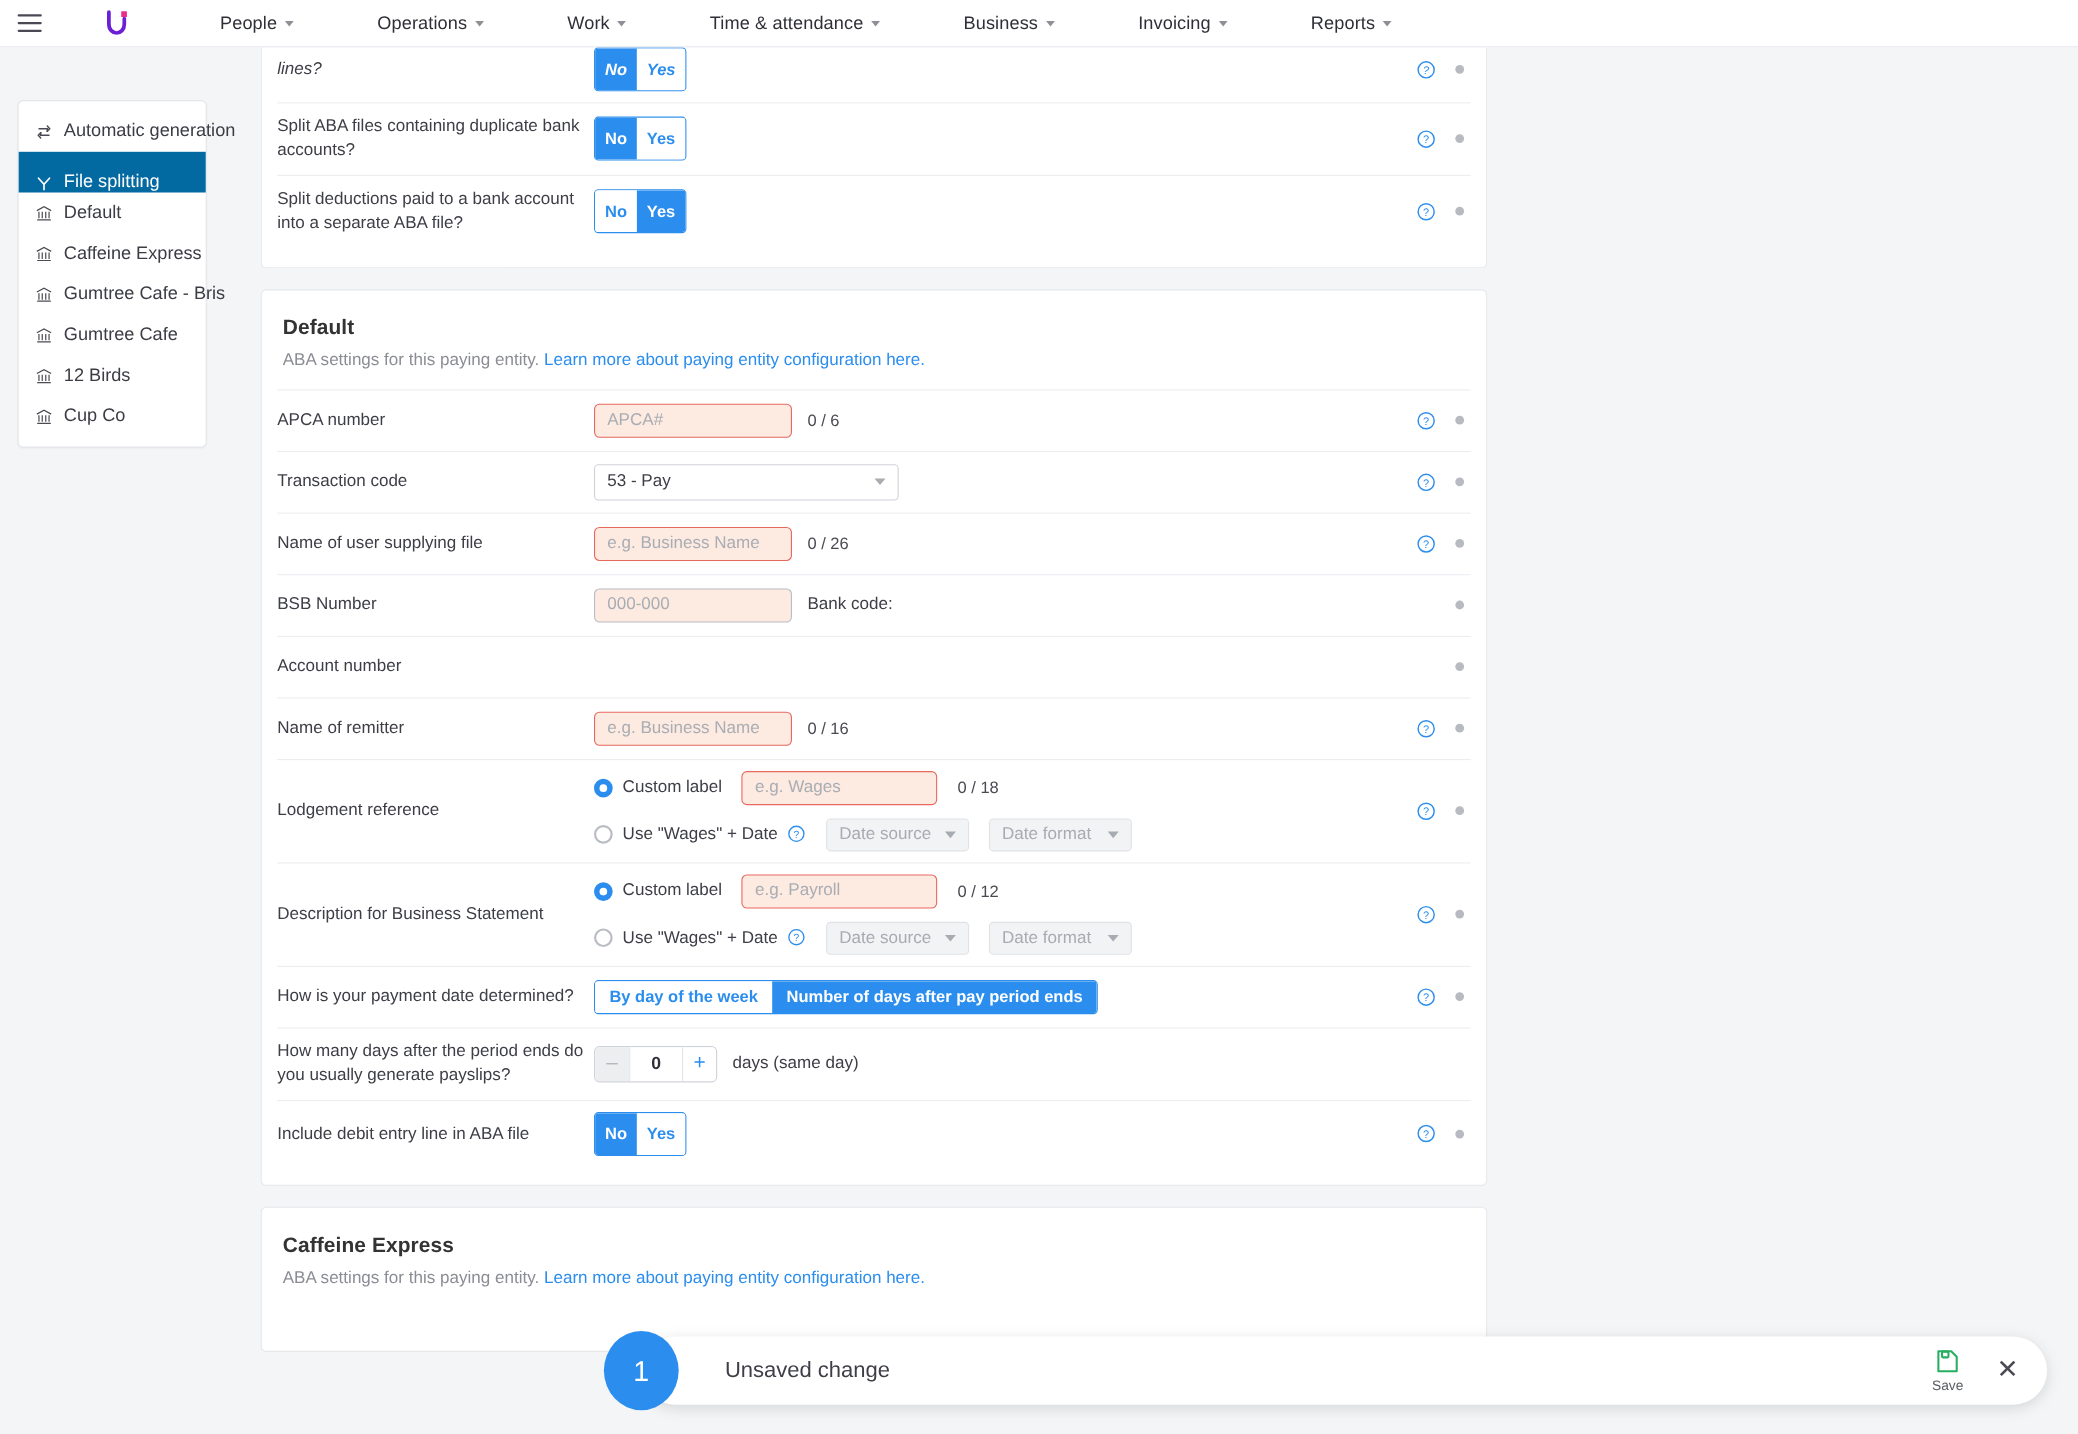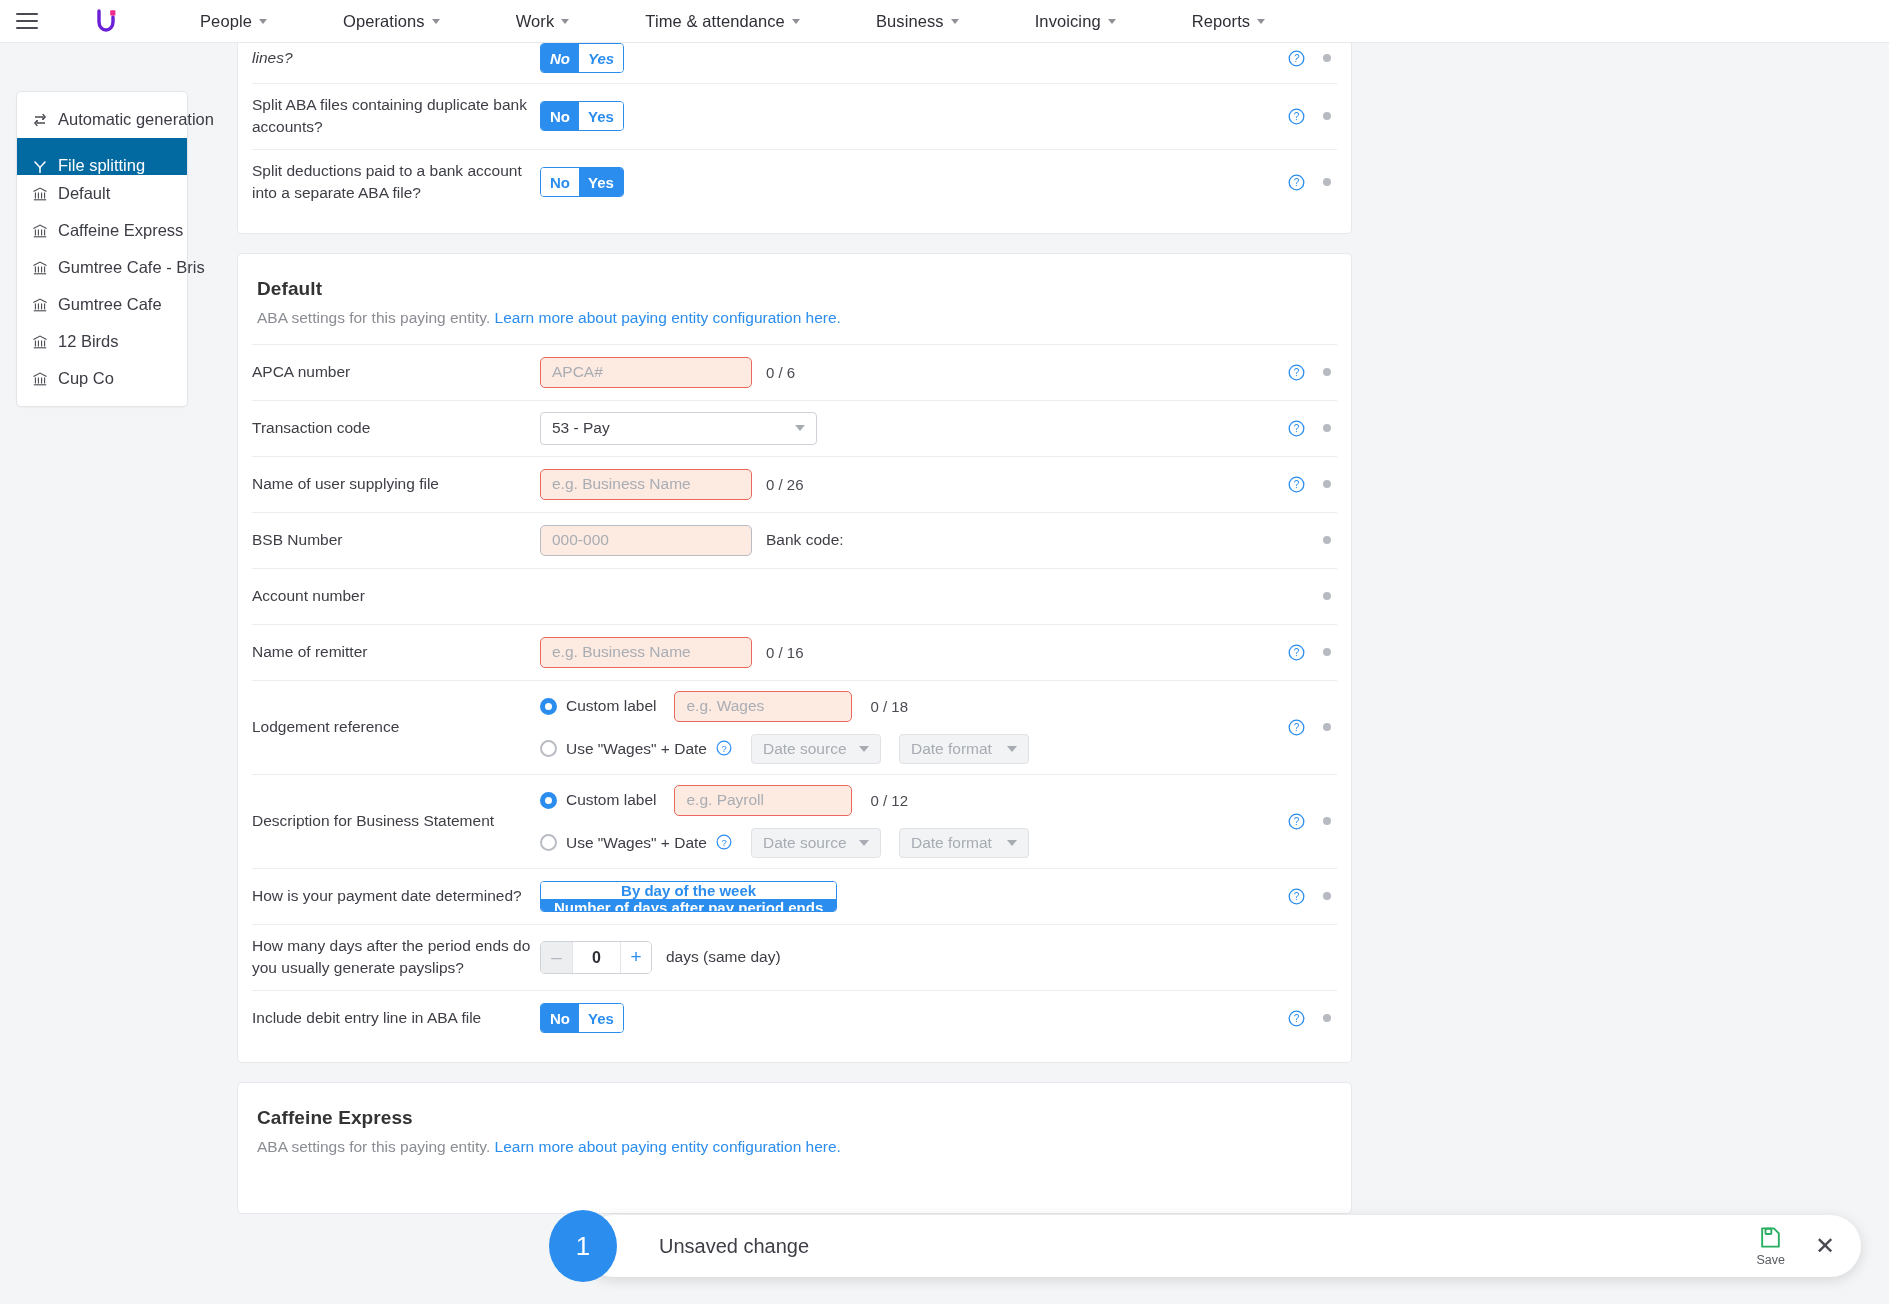--- a/index.html
+++ b/index.html
@@ -64,33 +64,33 @@
   }
   .row.first { border-top: 1px solid #ecedf0; }
   .row .lbl {
     width: 288px; flex: none; font-size: 15.5px; color: #3d3e46; line-height: 1.45;
     padding-left: 0px;
   }
   .row .ctl { flex: 1; display: flex; align-items: center; gap: 14px; flex-wrap: wrap; }
   .row .meta { display: flex; align-items: center; gap: 18px; margin-left: auto; padding-right: 6px; }
 
   
-  .yn { display: inline-flex; border: 1px solid #2b8ded; border-radius: 4px; overflow: hidden; height: 30px; }
+  .yn { display: inline-flex; border: 1px solid #2b8ded; border-radius: 4px; overflow: hidden; height: 40px; }
   .yn div { display:flex; align-items:center; justify-content:center; min-width: 37px; font-size: 15px; font-weight: bold;
     color: #2b8ded; background: #fff; cursor: pointer; padding: 0 9px; }
   .yn div.on { background: #2b8ded; color: #fff; }
 
-  .seg { display: inline-flex; border: 1px solid #2b8ded; border-radius: 4px; overflow: hidden; height: 31px; flex-direction: column; }
+  .seg { display: inline-flex; border: 1px solid #2b8ded; border-radius: 4px; overflow: hidden; height: 31px; }
   .seg div { display:flex; align-items:center; justify-content:center; font-size: 15px; font-weight: bold;
     color: #2b8ded; background: #fff; cursor: pointer; padding: 0 13px; }
   .seg div.on { background: #2b8ded; color: #fff; }
 
   
   .inp {
-    width: 212px; height: 31px; border-radius: 5px; padding: 0 11px;
+    width: 180px; height: 31px; border-radius: 5px; padding: 0 11px;
     font-size: 15.5px; font-family: "Liberation Sans", sans-serif;
     background: #fdeae1; border: 1px solid #e8685e; color: #9aa0a6;
     outline: none;
   }
   .inp::placeholder { color: #a9adb4; }
   .inp.neutral { border: 1px solid #b9bcc3; }
 
   .counter { font-size: 15px; color: #4a4b52; }
   .plaintext { font-size: 15.5px; color: #3d3e46; }
 

